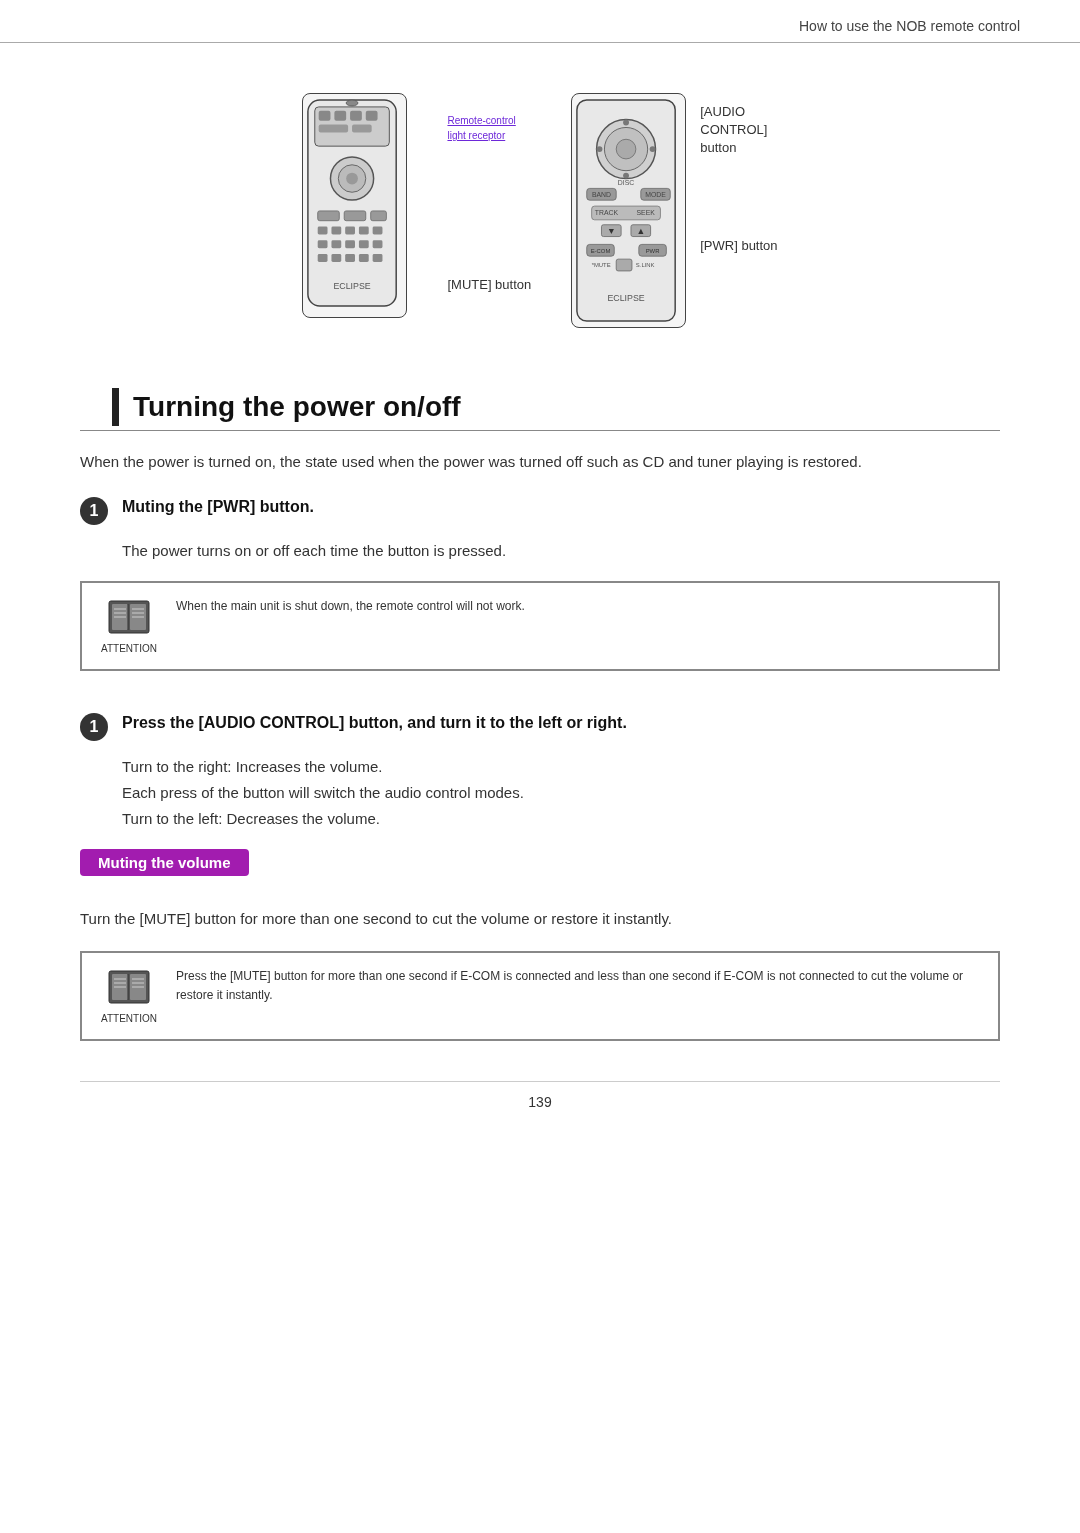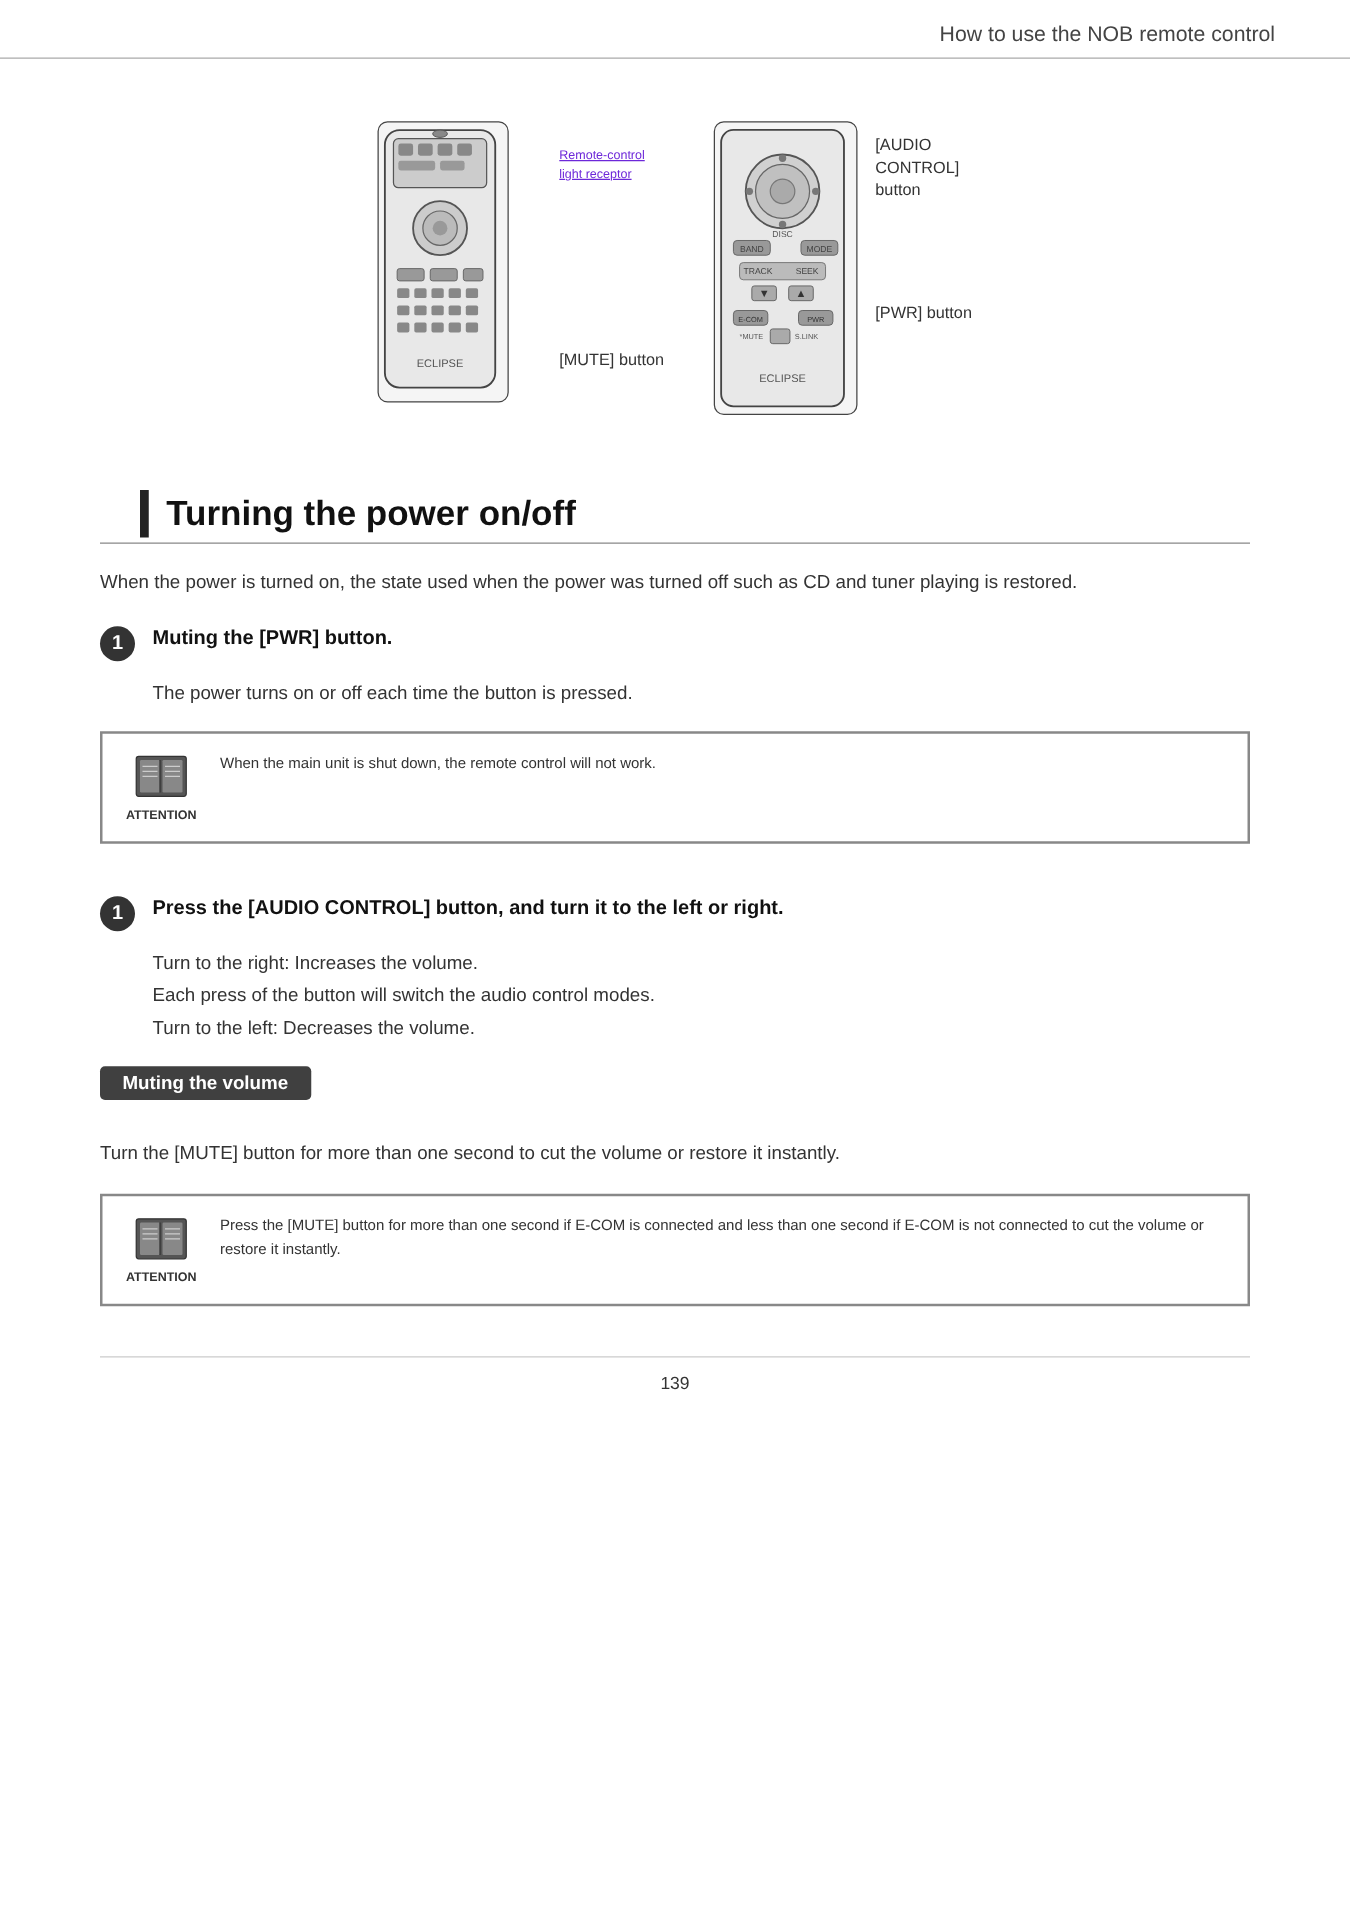--- a/index.html
+++ b/index.html
@@ -20,21 +20,21 @@
     }
 
     
     .page-header {
       display: flex;
       justify-content: flex-end;
       padding: 18px 60px 8px 60px;
       border-bottom: 1px solid #aaa;
     }
     .header-title {
-      font-size: 17px;
+      font-size: 14px;
       color: #444;
     }
 
     
     .main-content {
       padding: 30px 80px 60px 80px;
     }
 
     
     .diagram-area {
@@ -153,33 +153,33 @@
       flex-shrink: 0;
       display: flex;
       flex-direction: column;
       align-items: center;
     }
     .attention-label {
       font-size: 10px;
       color: #333;
       text-align: center;
       margin-top: 2px;
-      font-weight: bold;
+      font-weight: normal;
     }
     .attention-text {
       font-size: 12px;
       color: #333;
       line-height: 1.6;
       flex: 1;
     }
 
     
     .sub-section-badge {
       display: inline-block;
-      background: #404040;
+      background: #a21caf;
       color: #fff;
       font-size: 15px;
       font-weight: bold;
       padding: 5px 18px;
       border-radius: 4px;
       margin-bottom: 16px;
       margin-left: 0;
     }
 
     

